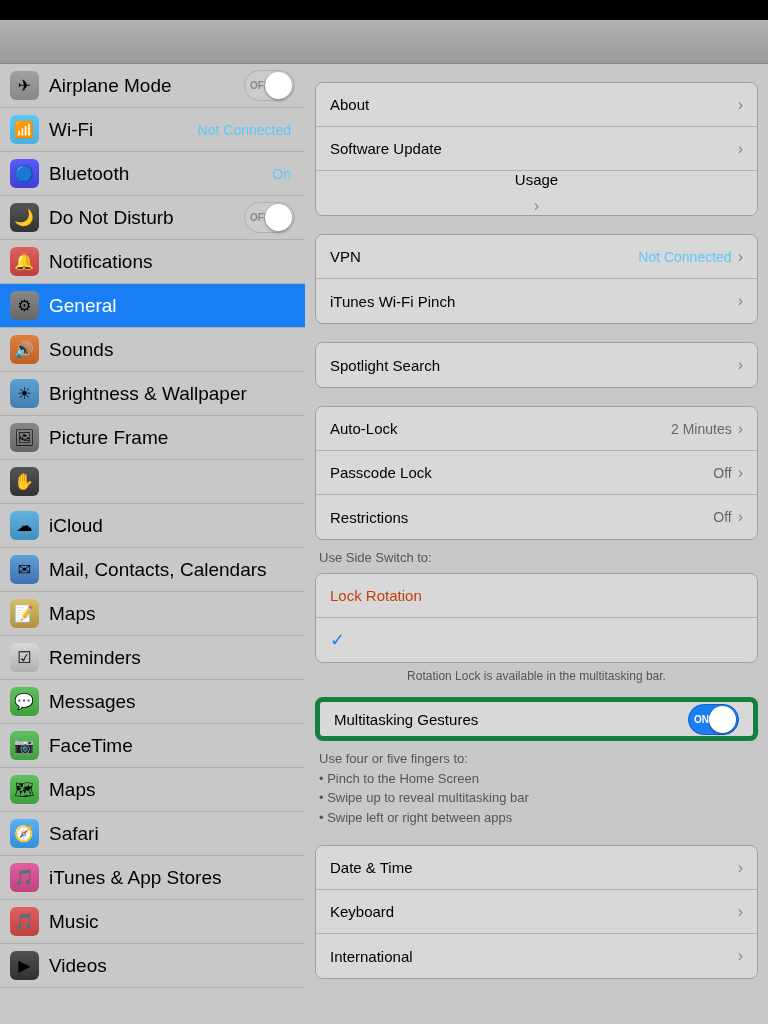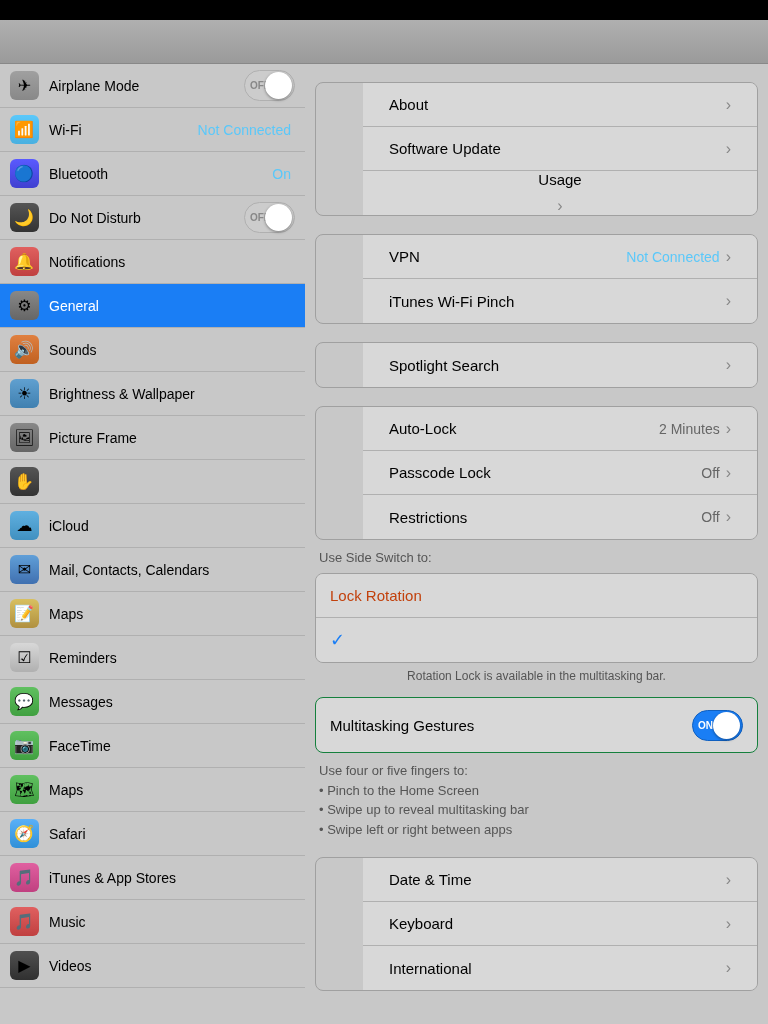--- a/index.html
+++ b/index.html
@@ -76,21 +76,21 @@
       border-radius: 6px;
       margin-right: 10px;
       display: flex;
       align-items: center;
       justify-content: center;
       flex-shrink: 0;
       font-size: 16px;
     }
 
     .sidebar-item .item-label {
-      font-size: 14px;
+      font-size: 19px;
       color: #000;
       flex: 1;
     }
 
     .sidebar-item.selected .item-label {
       color: #fff;
       font-weight: 500;
     }
 
     .sidebar-item .item-value {
@@ -156,25 +156,24 @@
       margin: 18px 10px 0 10px;
       border-radius: 8px;
       overflow: hidden;
       border: 1px solid #a0a0a0;
     }
 
     .detail-row {
       display: flex;
       align-items: center;
       height: 44px;
-      padding: 0 26px;
+      padding: 0 14px;
       background: #d8d8d8;
       border-bottom: 1px solid #b0b0b0;
       cursor: pointer;
-      margin-left: 47px;
     }
 
     .detail-row:last-child {
       border-bottom: none;
     }
 
     .detail-row .row-label {
       font-size: 15px;
       color: #000;
       flex: 1;
@@ -235,25 +234,25 @@
       padding: 6px 14px 0 14px;
       font-size: 12px;
       color: #555;
       text-align: center;
     }
 
     
     .multitasking-row {
       display: flex;
       align-items: center;
-      height: 56px;
+      height: 44px;
       padding: 4px 14px;
       background: #d8d8d8;
       border-radius: 8px;
-      border: 1px solid #15803d;
+      border: 5px solid #15803d;
       margin: 14px 10px 0 10px;
     }
 
     .multitasking-row .row-label {
       font-size: 15px;
       color: #000;
       flex: 1;
       font-weight: 400;
     }
 

